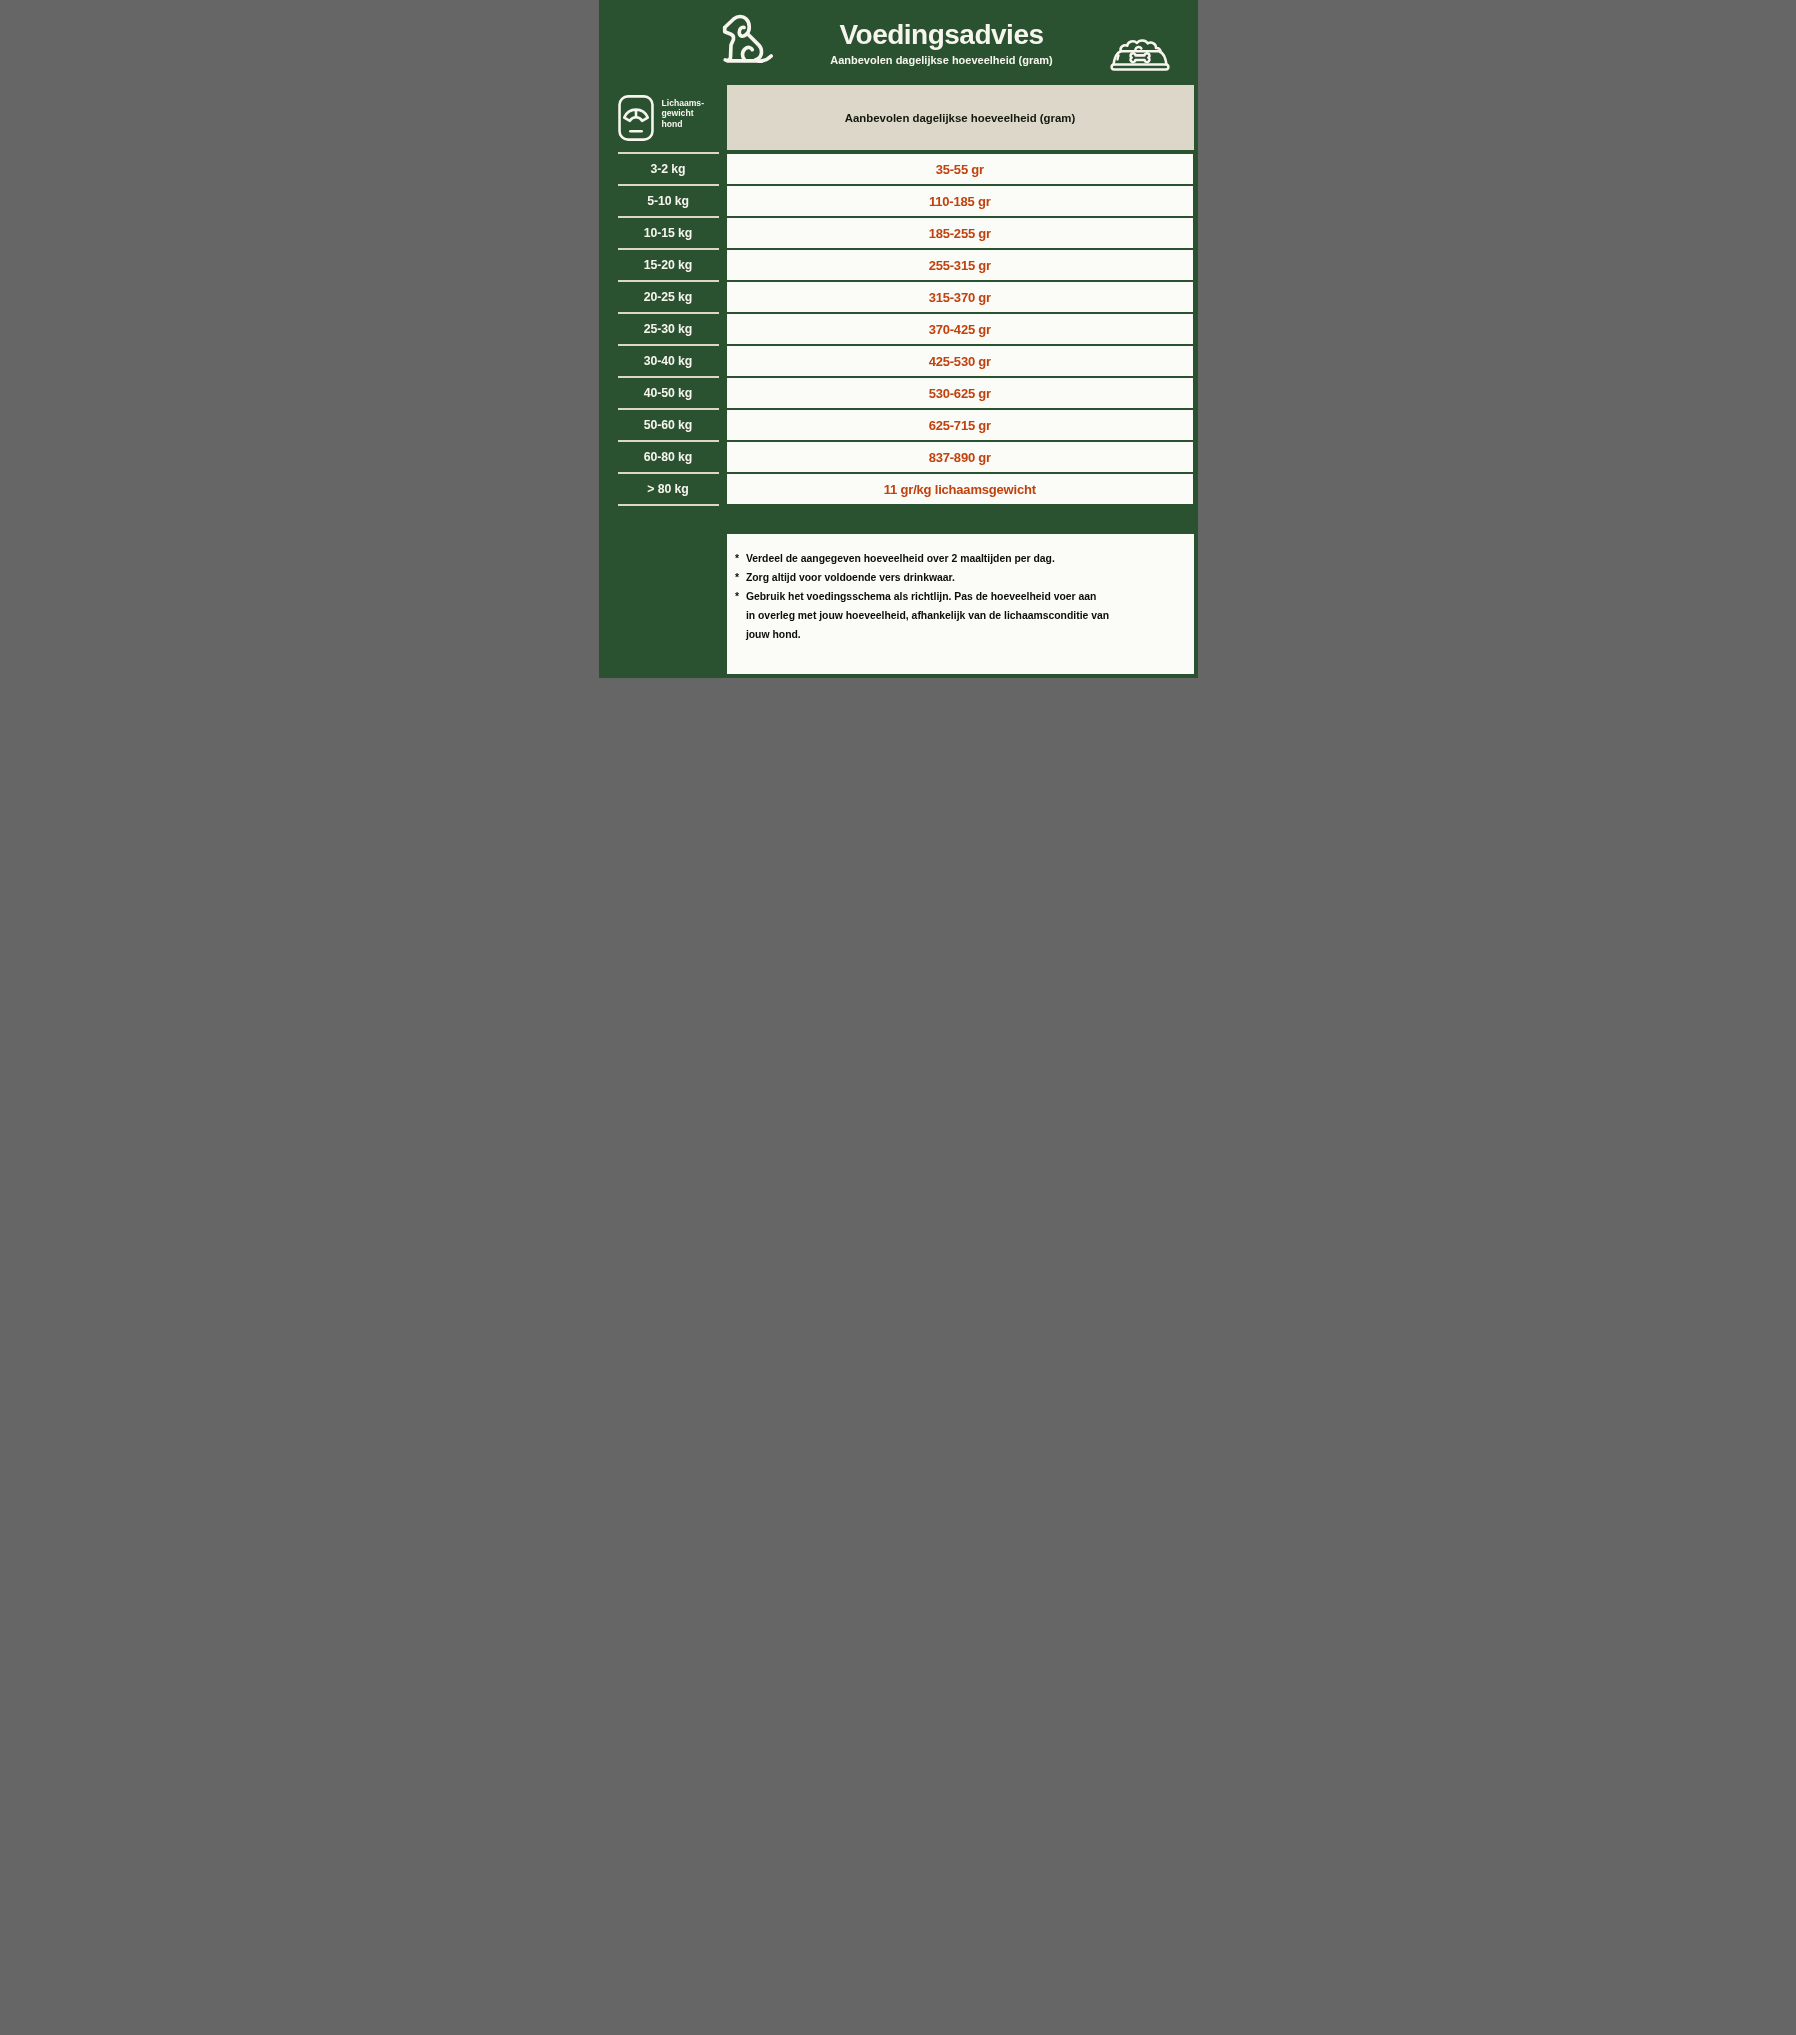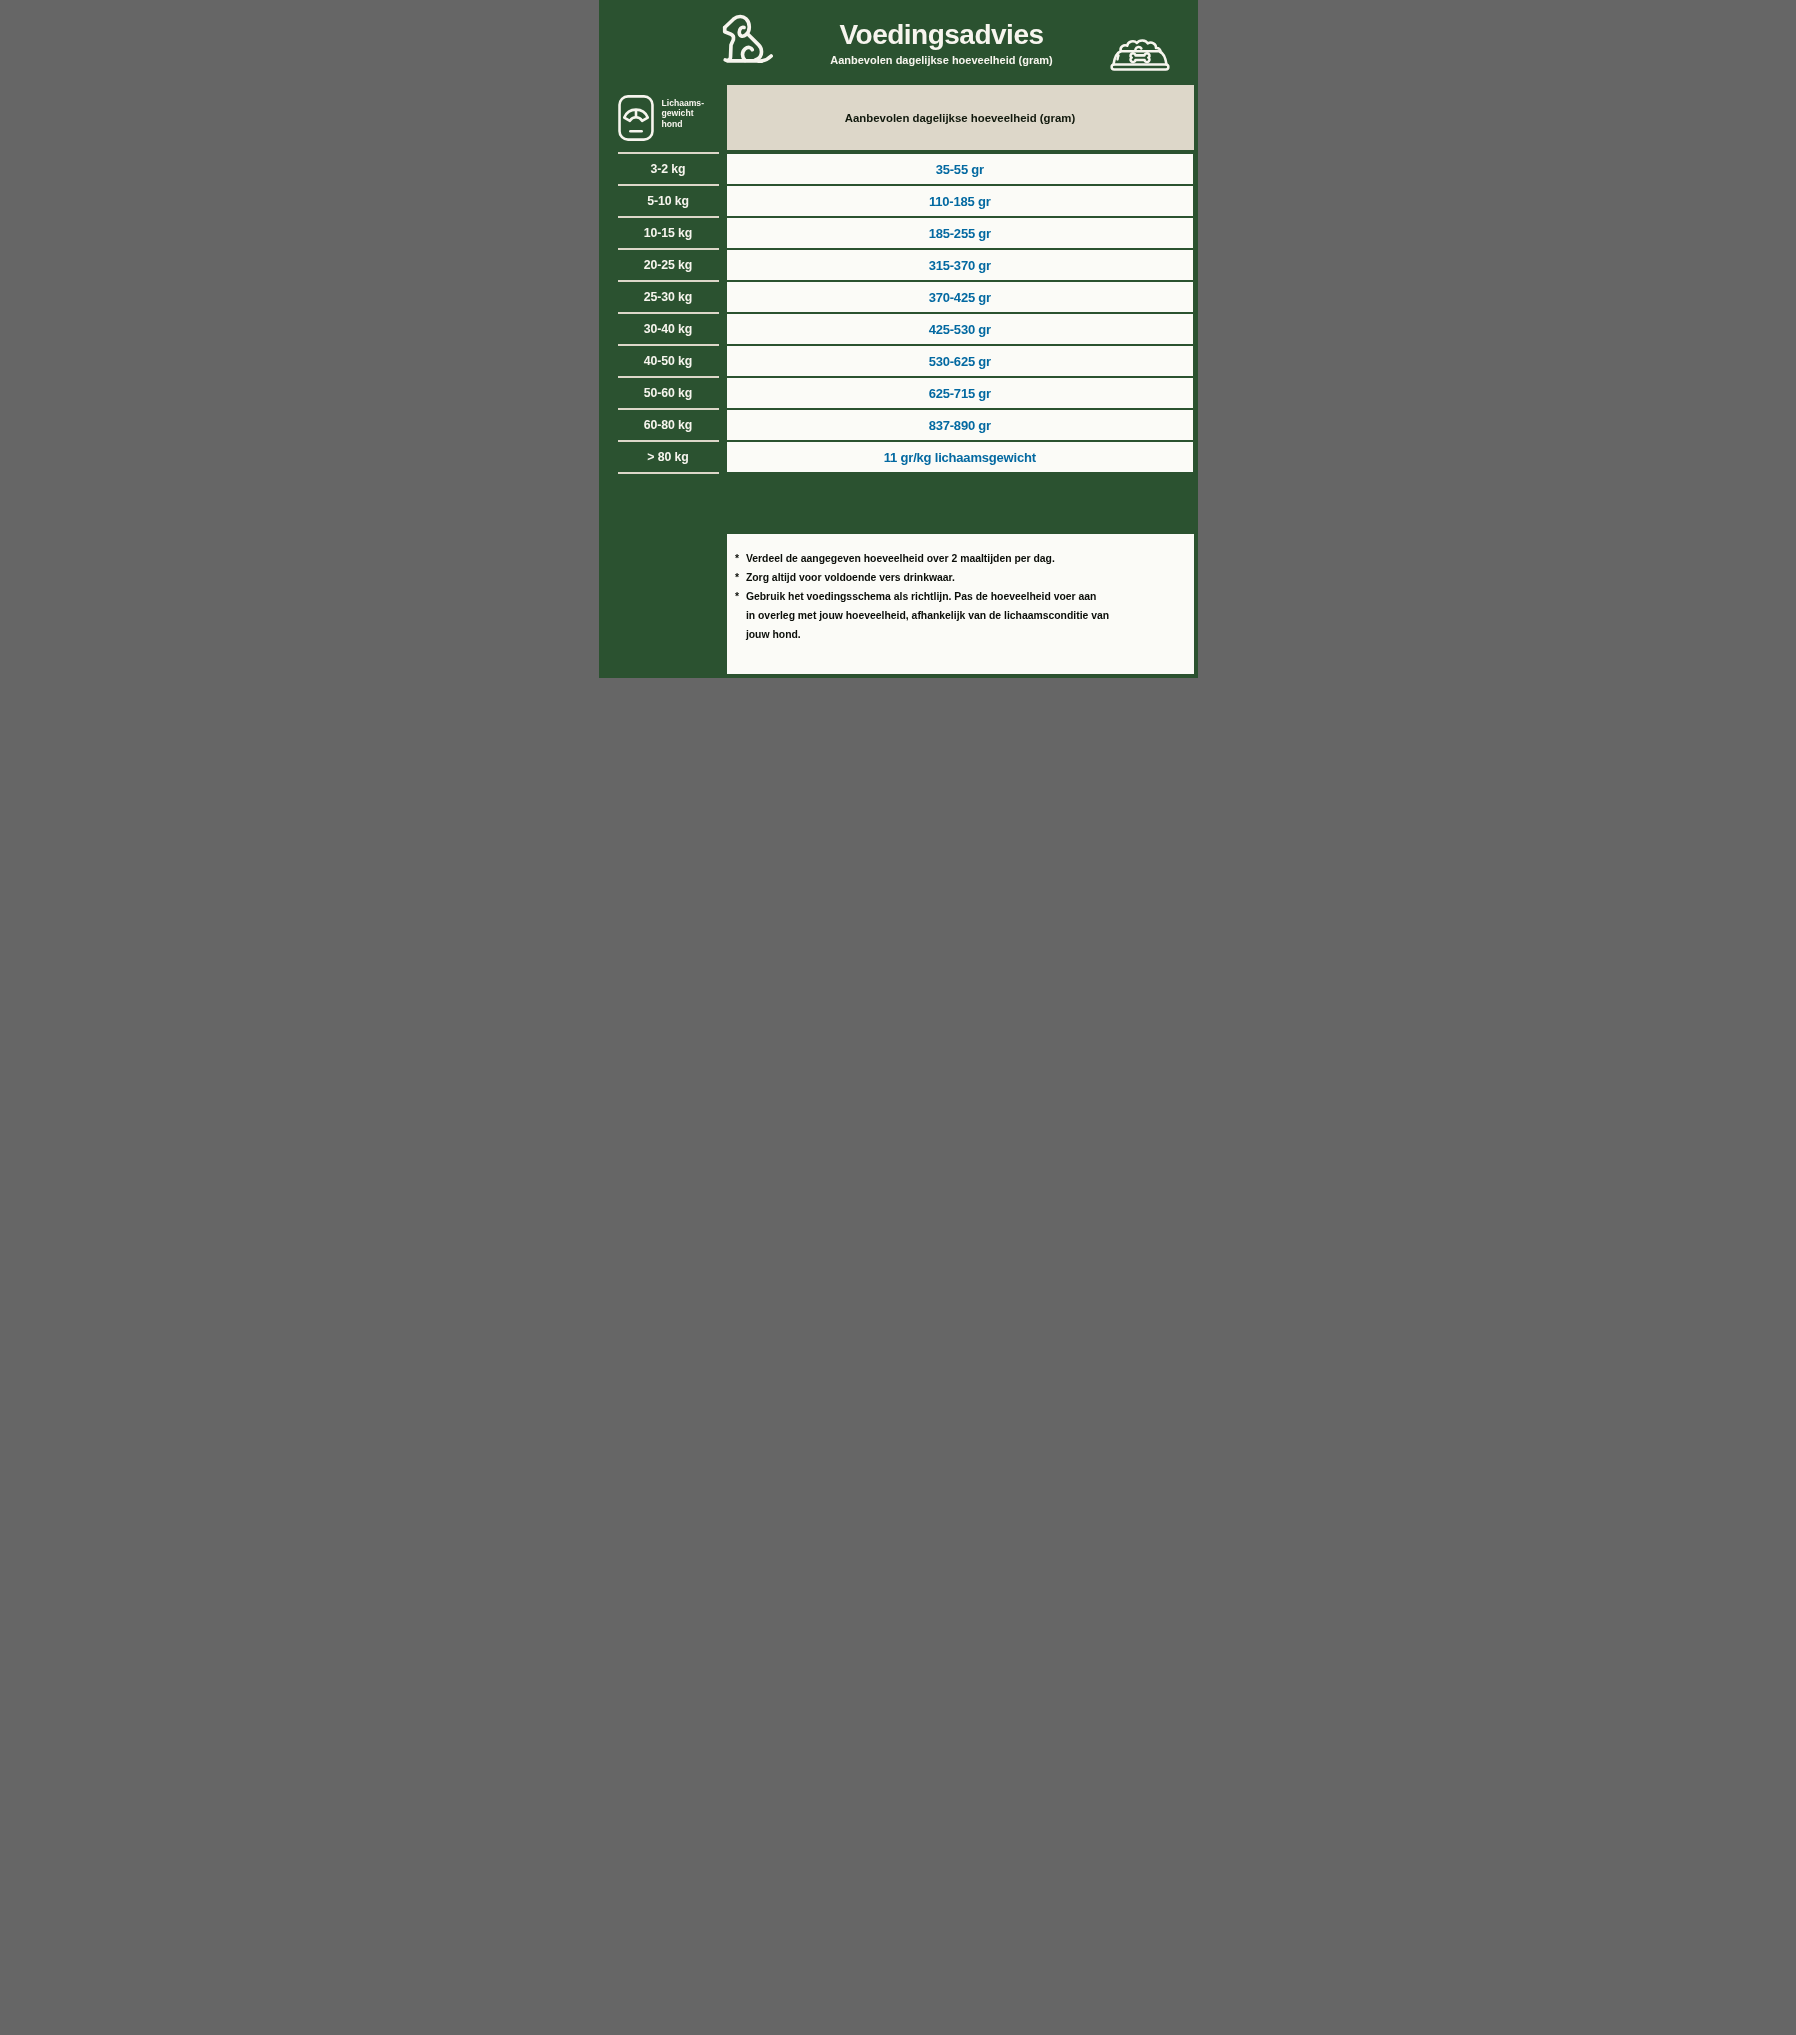--- a/index.html
+++ b/index.html
@@ -48,21 +48,21 @@
   }
   .weight-cell{
     position:absolute;left:19px;top:0;width:101px;height:100%;
     display:flex;align-items:center;justify-content:center;
     color:var(--light);font-size:12.3px;font-weight:700;letter-spacing:-0.1px;
   }
   .amount-cell{
     position:absolute;left:128px;right:4.4px;top:1px;bottom:1px;
     background:var(--row-white);
     display:flex;align-items:center;justify-content:center;
-    color:#0369a1;font-size:13px;font-weight:700;letter-spacing:-0.2px;
+    color:#c2410c;font-size:13px;font-weight:700;letter-spacing:-0.2px;
   }
   
   .footer{
     position:absolute;left:128px;top:534px;width:467px;height:140px;
     background:var(--row-white);
     padding:15px 5px 0 8.4px;
     color:#0b0e09;
   }
   .note{display:flex;font-size:10.4px;font-weight:700;line-height:19px;}
   .note .star{width:11px;flex:0 0 auto;}
@@ -128,20 +128,24 @@
       </div>
       <div class="row">
         <div class="weight-cell">5-10 kg</div>
         <div class="amount-cell">110-185 gr</div>
       </div>
       <div class="row">
         <div class="weight-cell">10-15 kg</div>
         <div class="amount-cell">185-255 gr</div>
       </div>
       <div class="row">
+        <div class="weight-cell">15-20 kg</div>
+        <div class="amount-cell">255-315 gr</div>
+      </div>
+      <div class="row">
         <div class="weight-cell">20-25 kg</div>
         <div class="amount-cell">315-370 gr</div>
       </div>
       <div class="row">
         <div class="weight-cell">25-30 kg</div>
         <div class="amount-cell">370-425 gr</div>
       </div>
       <div class="row">
         <div class="weight-cell">30-40 kg</div>
         <div class="amount-cell">425-530 gr</div>

